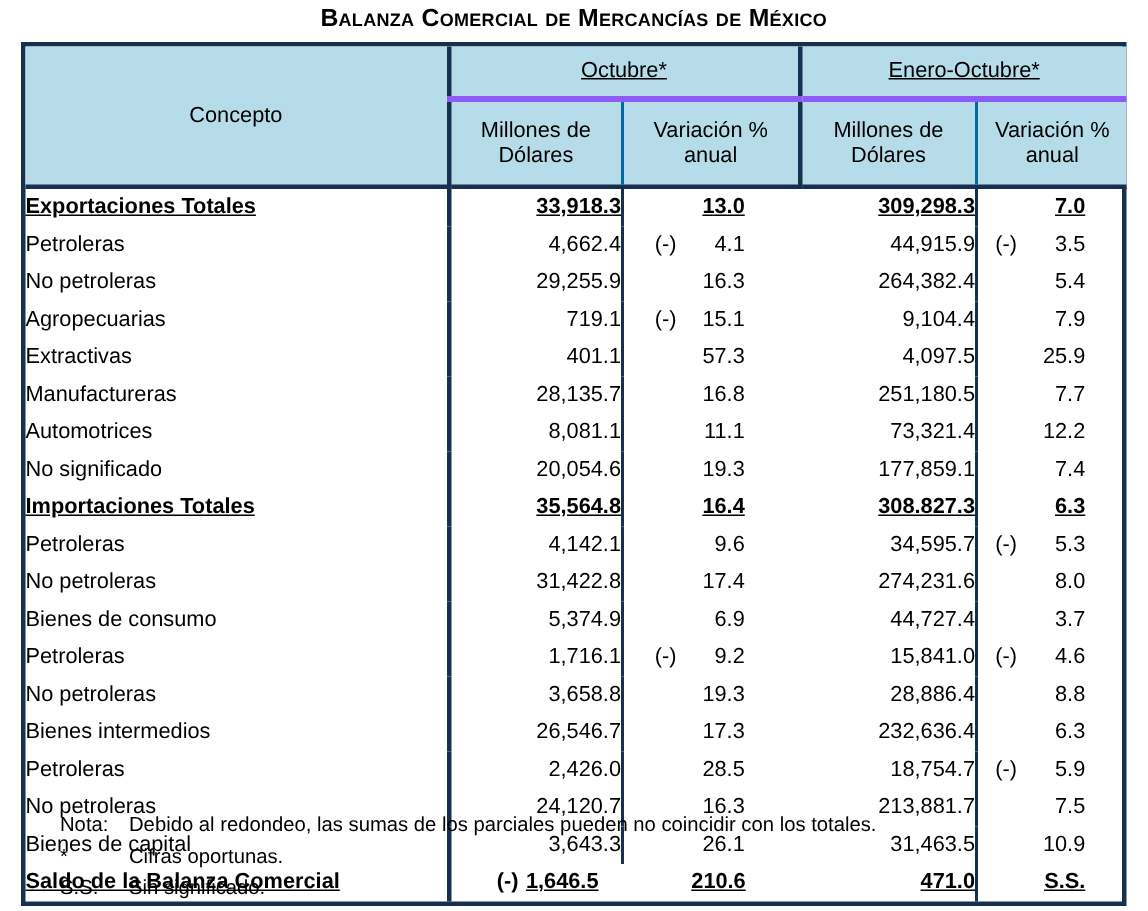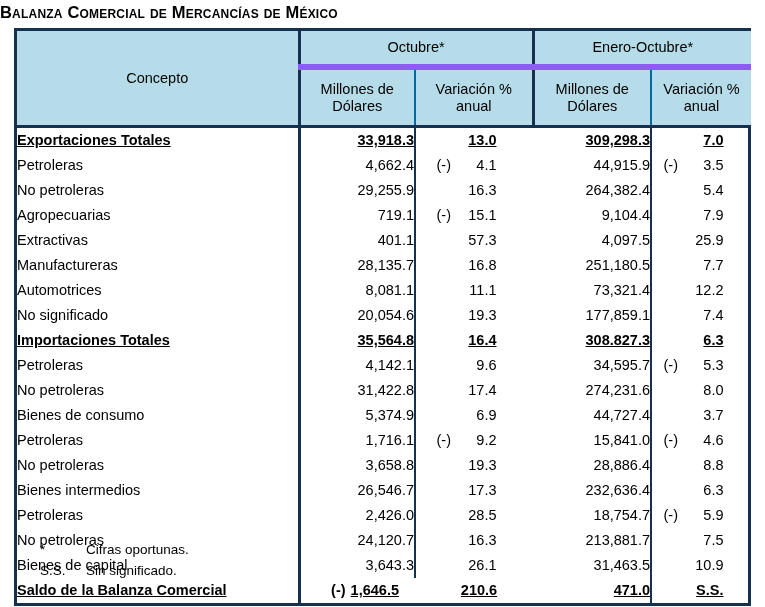--- a/index.html
+++ b/index.html
@@ -17,20 +17,21 @@
 
   #page {
     position: relative;
     width: 765px;
     height: 607px;
     box-sizing: border-box;
   }
 
   
   .title {
+    text-align: center;
     font-size: 16.5px;
     font-weight: bold;
     font-variant: small-caps;
     letter-spacing: 0.2px;
     padding-top: 3px;
     padding-bottom: 4px;
     line-height: 1.1;
     color: #000;
   }
 
@@ -71,22 +72,23 @@
     font-size: 14.5px;
     color: #000;
     line-height: 1.15;
   }
   .hd-concepto {
     border-right: 3px solid #16304f;
     border-bottom: 3px solid #16304f;
     height: 88px;
   }
   .hd-group {
-    border-bottom: 6px solid #8b5cf6;
+    border-bottom: 4px solid #8b5cf6;
     height: 33px;
+    text-decoration: underline;
   }
   .hd-group.sep-right { border-right: 3px solid #16304f; }
   .hd-sub {
     border-bottom: 3px solid #16304f;
     height: 55px;
     padding: 0 4px !important;
   }
   .hd-sub.vline { border-right: 2px solid #0369a1; }
   .hd-sub.sep-right { border-right: 3px solid #16304f; }
 
@@ -528,20 +530,24 @@
                 <span class="val u">S.S.</span>
               </div>
             </td>
           </tr>
         </tbody>
     </table>
   </div>
 
   <div class="notes" id="notes">
       <div class="note-line">
+        <span class="note-label">Nota:</span>
+        <span class="note-text">Debido al redondeo, las sumas de los parciales pueden no coincidir con los totales.</span>
+      </div>
+      <div class="note-line">
         <span class="note-label">*</span>
         <span class="note-text">Cifras oportunas.</span>
       </div>
       <div class="note-line">
         <span class="note-label">S.S.</span>
         <span class="note-text">Sin significado.</span>
       </div>
     </div>
 
 </div>

